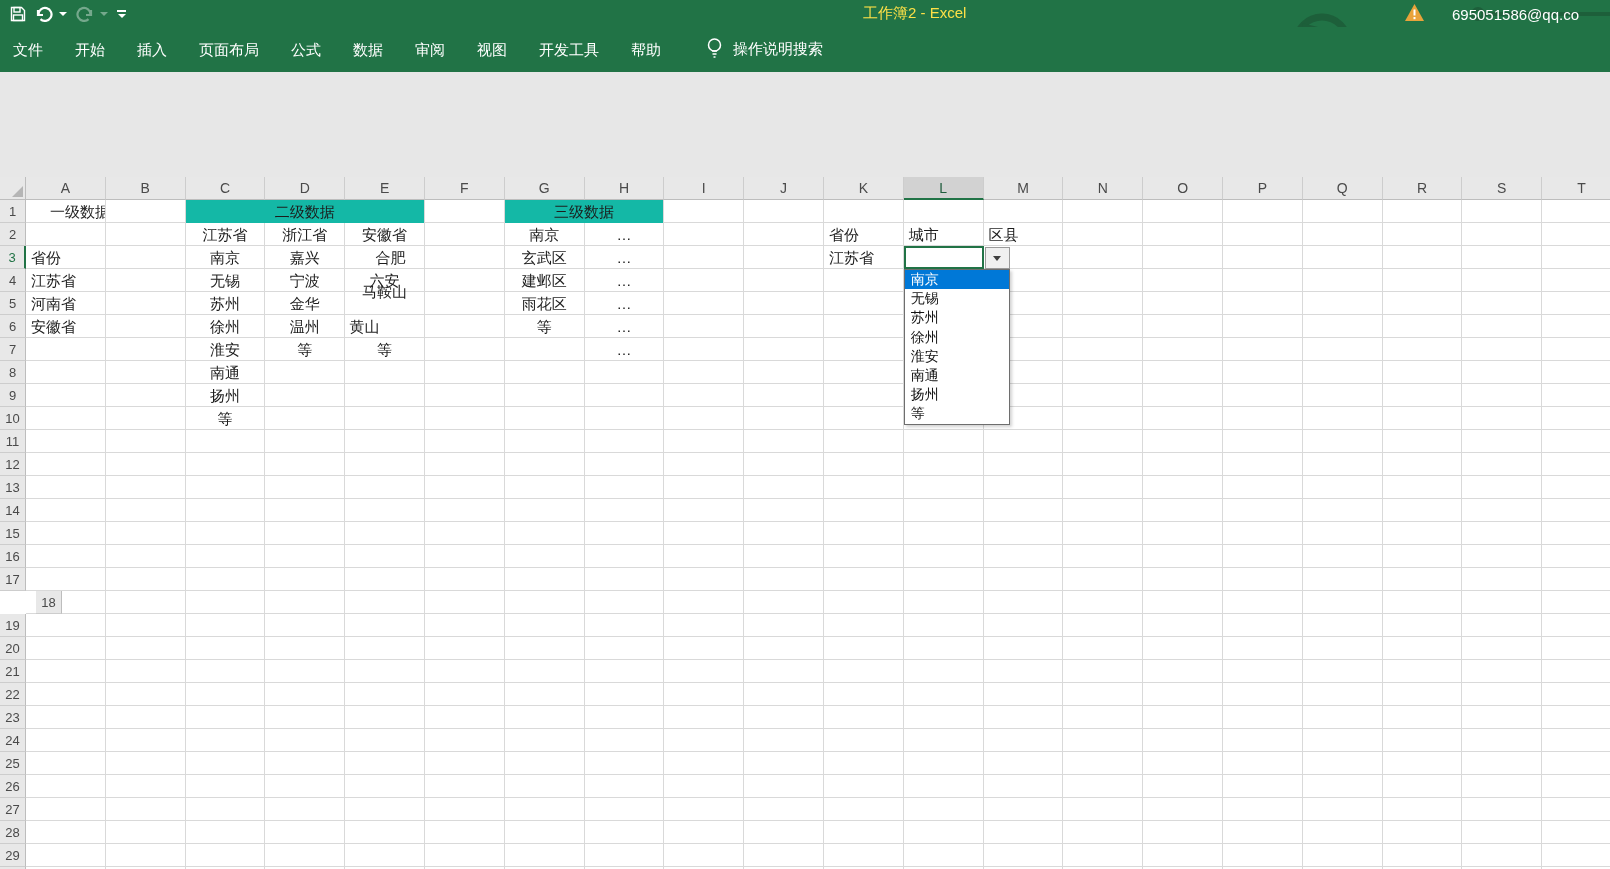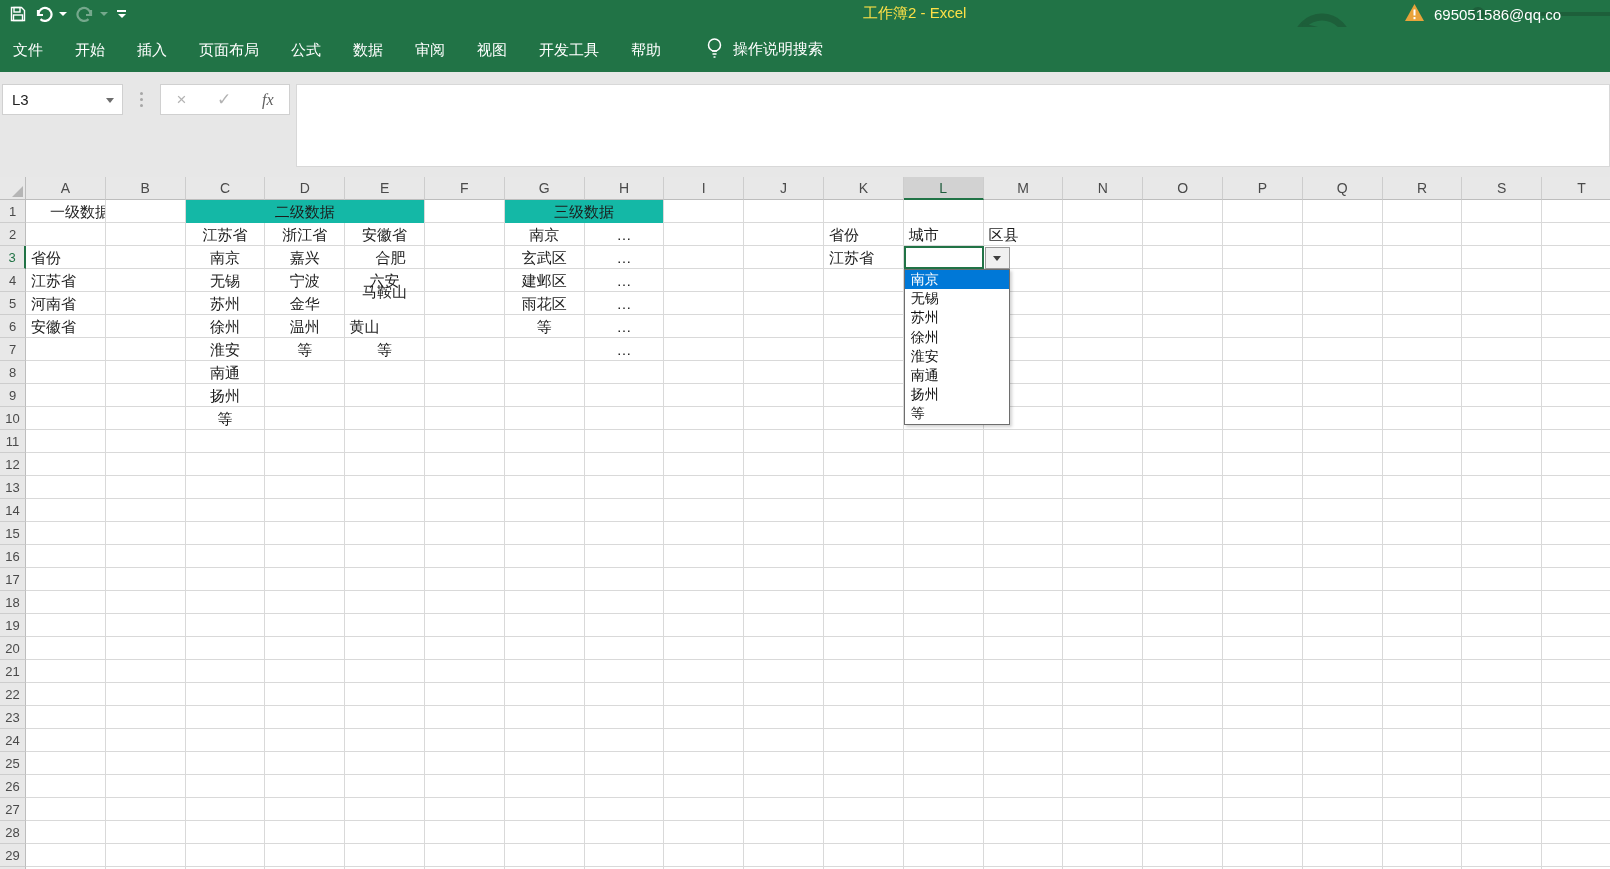--- a/index.html
+++ b/index.html
@@ -6,21 +6,21 @@
   #app{position:relative;width:1610px;height:869px;overflow:hidden;
        font-family:"Liberation Sans","DejaVu Sans",sans-serif;background:#e7e7e7;
        -webkit-font-smoothing:antialiased;}
   
   .titlebar{position:absolute;left:0;top:0;width:1610px;height:27px;background:#217346;color:#fff;}
   .qat{position:absolute;left:10px;top:2px;height:23px;display:flex;align-items:center;gap:9px;}
   .qat svg{display:block;}
   .qat .chev{width:0;height:0;border-left:4px solid transparent;border-right:4px solid transparent;border-top:4px solid #fff;margin-left:-3px;}
   .qat .dim{opacity:.38;}
   .win-title{position:absolute;left:863px;top:4px;font-size:15px;color:#fde047;white-space:nowrap;}
-  .account{position:absolute;left:1404px;top:3px;display:flex;align-items:center;gap:9px;color:#fff;font-size:15px;white-space:nowrap;}
+  .account{position:absolute;left:1404px;top:3px;display:flex;align-items:center;gap:27px;color:#fff;font-size:15px;white-space:nowrap;}
   .deco{position:absolute;right:0;top:0;width:520px;height:72px;pointer-events:none;}
   
   .ribbon{position:absolute;left:0;top:27px;width:1610px;height:45px;background:#217346;display:flex;align-items:center;}
   .tab{color:#fff;font-size:15px;padding:0 13px;margin-right:6px;line-height:45px;cursor:default;white-space:nowrap;}
   .tellme{display:flex;align-items:center;gap:10px;color:#fff;font-size:15px;margin-left:26px;white-space:nowrap;}
   
   .chrome{position:absolute;left:0;top:72px;width:1610px;height:105px;background:#e7e7e7;}
   .namebox{position:absolute;left:2px;top:12px;width:121px;height:31px;background:#fff;border:1px solid #d0d0d0;
            font-size:15px;color:#222;line-height:29px;padding-left:9px;box-sizing:border-box;}
   .namebox .nb-arrow{position:absolute;right:8px;top:13px;width:0;height:0;border-left:4px solid transparent;border-right:4px solid transparent;border-top:5px solid #6d6d6d;}
@@ -145,37 +145,20 @@
               <path d="M6 14 h5"></path>
               <path d="M6.5 17 h4"></path>
               <path d="M7.5 20 h2"></path>
             </g>
           </svg>
       </span>
       <span>操作说明搜索</span>
     </div>
   </div>
 
-  <div class="chrome">
-    <div class="namebox">
-      <span>L3</span>
-      <span class="nb-arrow"></span>
-    </div>
-    <div class="dots">
-        <i></i>
-        <i></i>
-        <i></i>
-      </div>
-    <div class="fbtns">
-      <span class="g">×</span>
-      <span class="g">✓</span>
-      <span class="fx">fx</span>
-    </div>
-    <div class="fbar"></div>
-  </div>
 
   <div class="grid" id="grid">
     <div class="cellsbg" id="cellsbg" style="width: 1596px; height: 690px;"></div>
     <div class="corner">
         <span class="tri"></span>
       </div>
   <div class="colhead" style="left: 26px; width: 79.8px;">A</div>
       <div class="colhead" style="left: 105.8px; width: 79.8px;">B</div>
       <div class="colhead" style="left: 185.6px; width: 79.8px;">C</div>
       <div class="colhead" style="left: 265.4px; width: 79.8px;">D</div>
@@ -205,21 +188,21 @@
       <div class="rowhead" style="top: 184px; height: 23px; line-height: 23px;">8</div>
       <div class="rowhead" style="top: 207px; height: 23px; line-height: 23px;">9</div>
       <div class="rowhead" style="top: 230px; height: 23px; line-height: 23px;">10</div>
       <div class="rowhead" style="top: 253px; height: 23px; line-height: 23px;">11</div>
       <div class="rowhead" style="top: 276px; height: 23px; line-height: 23px;">12</div>
       <div class="rowhead" style="top: 299px; height: 23px; line-height: 23px;">13</div>
       <div class="rowhead" style="top: 322px; height: 23px; line-height: 23px;">14</div>
       <div class="rowhead" style="top: 345px; height: 23px; line-height: 23px;">15</div>
       <div class="rowhead" style="top: 368px; height: 23px; line-height: 23px;">16</div>
       <div class="rowhead" style="top: 391px; height: 23px; line-height: 23px;">17</div>
-      <div class="rowhead" style="top: 414px; height: 23px; line-height: 23px;">18</div>
+      <div class="rowhead" style="top: 414px; height: 23px; line-height: 23px; margin-left: 36px;">18</div>
       <div class="rowhead" style="top: 437px; height: 23px; line-height: 23px;">19</div>
       <div class="rowhead" style="top: 460px; height: 23px; line-height: 23px;">20</div>
       <div class="rowhead" style="top: 483px; height: 23px; line-height: 23px;">21</div>
       <div class="rowhead" style="top: 506px; height: 23px; line-height: 23px;">22</div>
       <div class="rowhead" style="top: 529px; height: 23px; line-height: 23px;">23</div>
       <div class="rowhead" style="top: 552px; height: 23px; line-height: 23px;">24</div>
       <div class="rowhead" style="top: 575px; height: 23px; line-height: 23px;">25</div>
       <div class="rowhead" style="top: 598px; height: 23px; line-height: 23px;">26</div>
       <div class="rowhead" style="top: 621px; height: 23px; line-height: 23px;">27</div>
       <div class="rowhead" style="top: 644px; height: 23px; line-height: 23px;">28</div>

